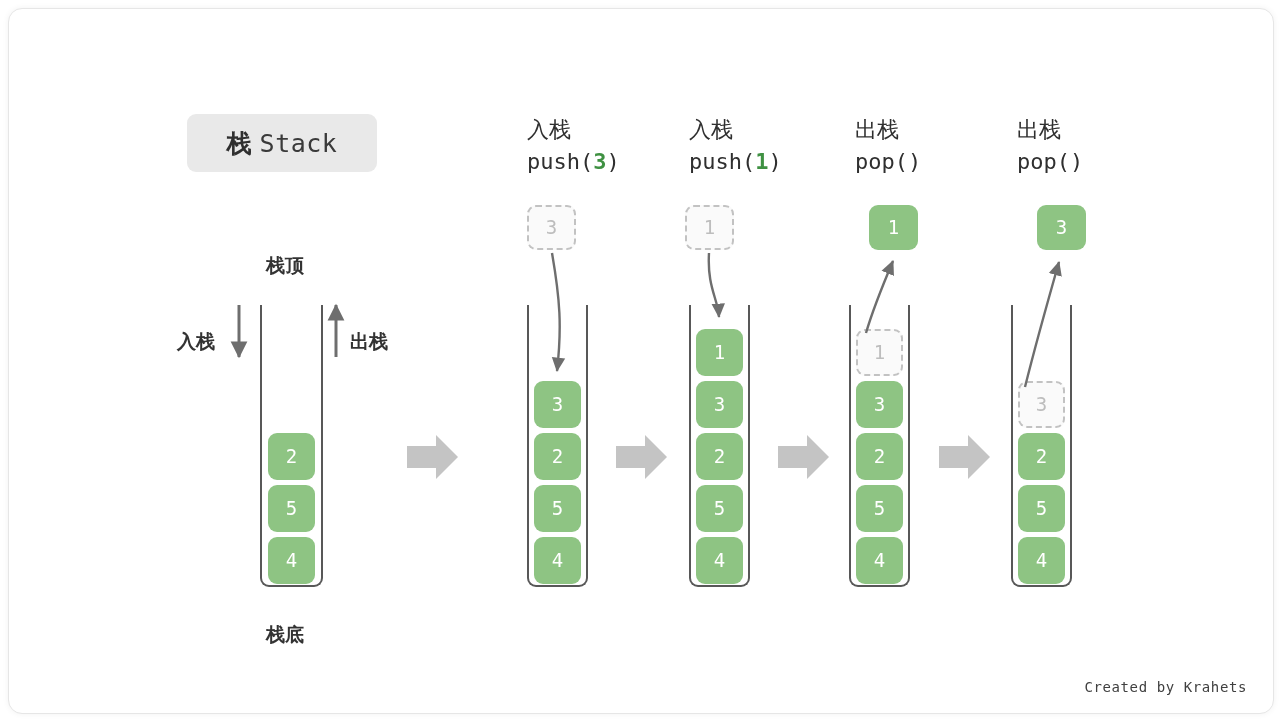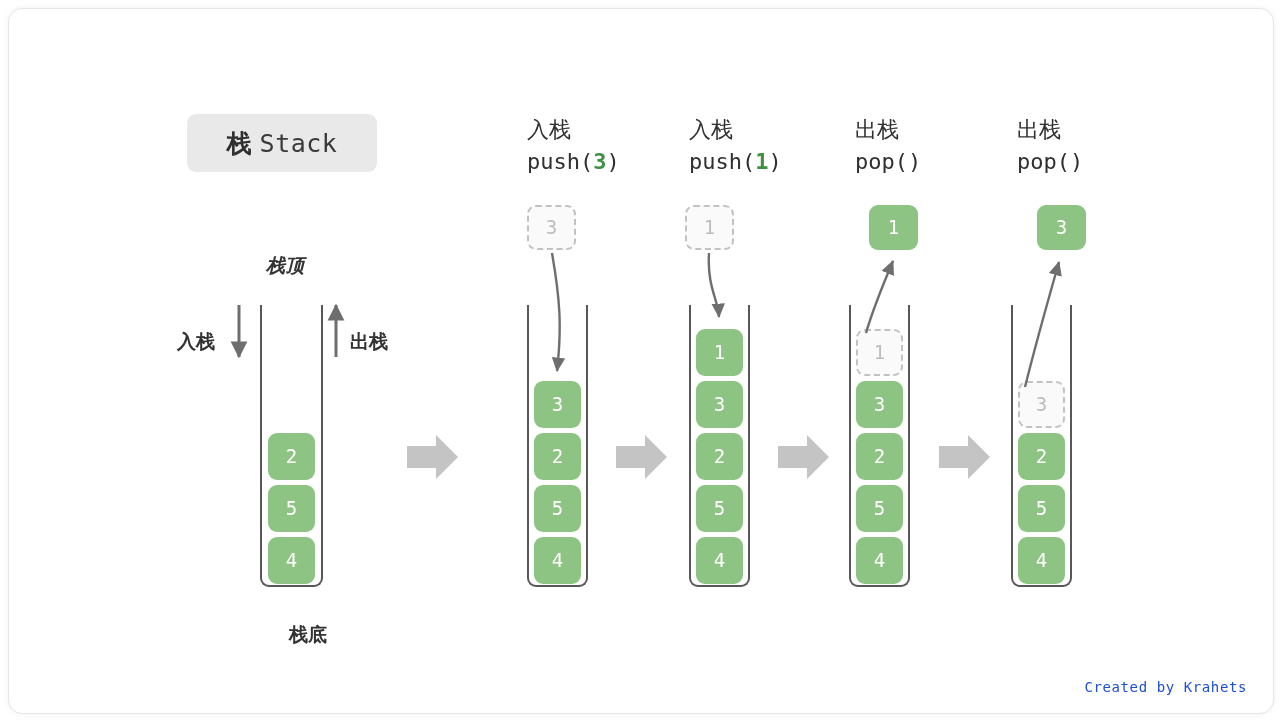--- a/index.html
+++ b/index.html
@@ -138,37 +138,37 @@
     pointer-events: none;
   }
 
   
   .footer {
     position: absolute;
     right: 26px;
     bottom: 18px;
     font-family: "DejaVu Sans Mono", "Liberation Mono", monospace;
     font-size: 14px;
-    color: #1d4ed8;
+    color: #404040;
     letter-spacing: 0.6px;
   }
 </style>
 </head>
 <body>
 
 <div class="canvas">
 
   <div class="title-chip">
     <span class="title-cn">栈</span>
     <span class="title-en">Stack</span>
   </div>
 
-  <div class="cn-label" style="left:257px; top:244px;font-style:italic;">栈顶</div>
-
-  <div class="cn-label" style="left:257px; top:613px;margin-left:23px;">栈底</div>
+  <div class="cn-label" style="left:257px; top:244px;">栈顶</div>
+
+  <div class="cn-label" style="left:257px; top:613px;">栈底</div>
 
   <div class="cn-label" style="left:168px; top:320px;">入栈</div>
 
   <div class="cn-label" style="left:341px; top:320px;">出栈</div>
 
   <div class="stack-walls" id="walls-initial" style="left:251px; top:296px; width:63px; height:282px;"></div>
 
   <div class="col-head" style="left:518px; top:106px;">
     <span class="op-cn">入栈</span>
     <span class="op-code"><span>push(</span><span class="arg">3</span><span>)</span></span>

